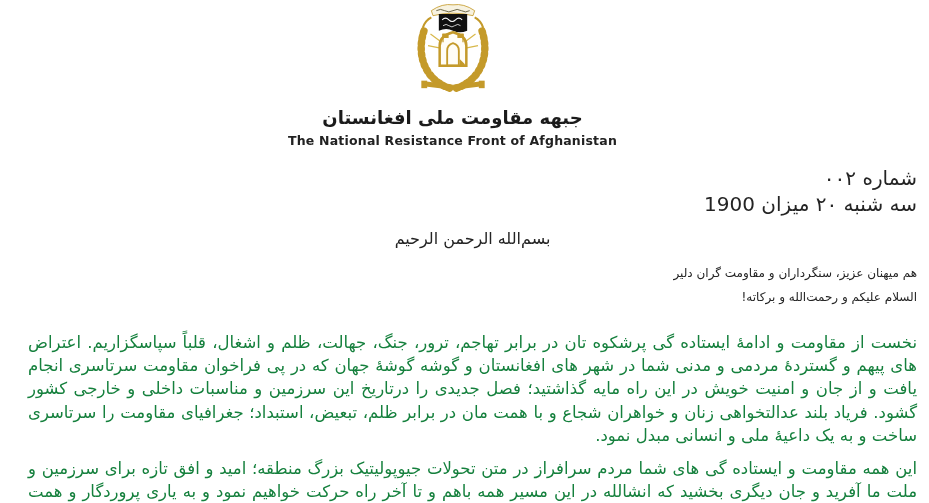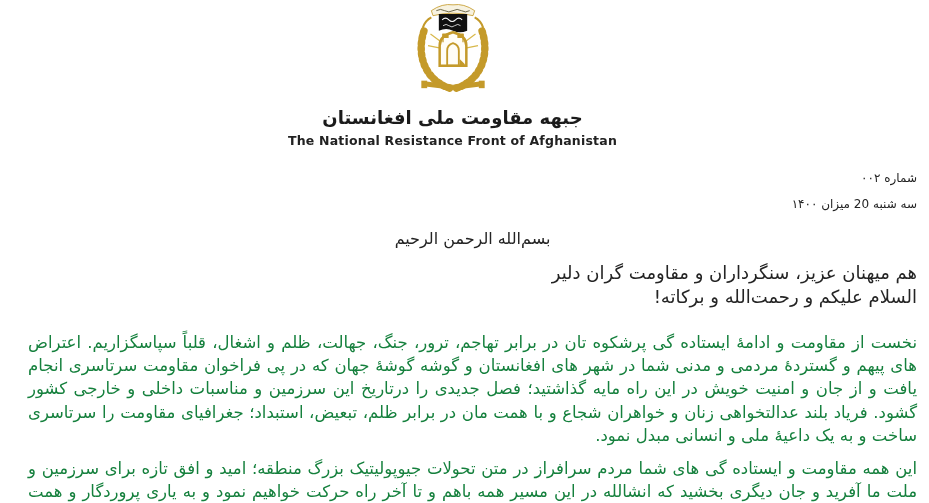--- a/index.html
+++ b/index.html
@@ -7,23 +7,23 @@
     width: 929px; height: 503px; overflow: hidden;
     background: #ffffff; color: #2e2e2e;
     font-family: "DejaVu Sans", "Liberation Sans", sans-serif;
   }
   .page { box-sizing: border-box; width: 929px; height: 503px; padding: 2px 12px 0 28px; }
   .letterhead { text-align: center; transform: translateX(-20px); }
   .emblem { display: inline-block; line-height: 0; }
   .emblem svg { width: 100px; height: 94px; }
   .org-fa { direction: rtl; font-size: 18px; font-weight: bold; color: #1b1b1b; margin-top: 7px; }
   .org-en { font-size: 12.5px; font-weight: bold; color: #222; margin-top: 5px; letter-spacing: 0.2px; }
-  .meta { direction: rtl; text-align: right; font-size: 12px; line-height: 26px; margin-top: 17px; color: #242424; }
+  .meta { direction: rtl; text-align: right; font-size: 20px; line-height: 26px; margin-top: 17px; color: #242424; }
   .basmala { direction: rtl; text-align: center; font-size: 16px; margin-top: 12px; color: #242424; }
-  .salutation { direction: rtl; text-align: right; font-size: 18px; line-height: 24px; margin-top: 13px; color: #242424; }
+  .salutation { direction: rtl; text-align: right; font-size: 12px; line-height: 24px; margin-top: 13px; color: #242424; }
   .body-par {
     direction: rtl; text-align: justify; text-align-last: right;
     font-size: 16.5px; line-height: 23.2px; color: #15803d; margin: 0;
   }
   .par-1 { margin-top: 22px; }
   .par-2 { margin-top: 10px; }
 </style>
 </head>
 <body>
 
@@ -69,21 +69,21 @@
         <rect x="22" y="94" width="7" height="9" fill="#c49a2a"></rect>
         <rect x="91" y="94" width="7" height="9" fill="#c49a2a"></rect>
       </svg>
     </span>
     <div class="org-fa">جبهه مقاومت ملی افغانستان</div>
     <div class="org-en">The National Resistance Front of Afghanistan</div>
   </div>
 
   <div class="meta">
     <div>شماره ۰۰۲</div>
-    <div>سه شنبه 20 میزان ۱۴۰۰</div>
+    <div>سه شنبه ۲۰ میزان 1900</div>
   </div>
 
   <div class="basmala">بسم‌الله الرحمن الرحیم</div>
 
   <div class="salutation">
     <div>هم میهنان عزیز، سنگرداران و مقاومت گران دلیر</div>
     <div>السلام علیکم و رحمت‌الله و برکاته!</div>
   </div>
 
   <p class="body-par par-1">نخست از مقاومت و ادامهٔ ایستاده گی پرشکوه تان در برابر تهاجم، ترور، جنگ، جهالت، ظلم و اشغال، قلباً سپاسگزاریم. اعتراض های پیهم و گستردهٔ مردمی و مدنی شما در شهر های افغانستان و گوشه گوشهٔ جهان که در پی فراخوان مقاومت سرتاسری انجام یافت و از جان و امنیت خویش در این راه مایه گذاشتید؛ فصل جدیدی را درتاریخ این سرزمین و مناسبات داخلی و خارجی کشور گشود. فریاد بلند عدالتخواهی زنان و خواهران شجاع و با همت مان در برابر ظلم، تبعیض، استبداد؛ جغرافیای مقاومت را سرتاسری ساخت و به یک داعیهٔ ملی و انسانی مبدل نمود.</p>

